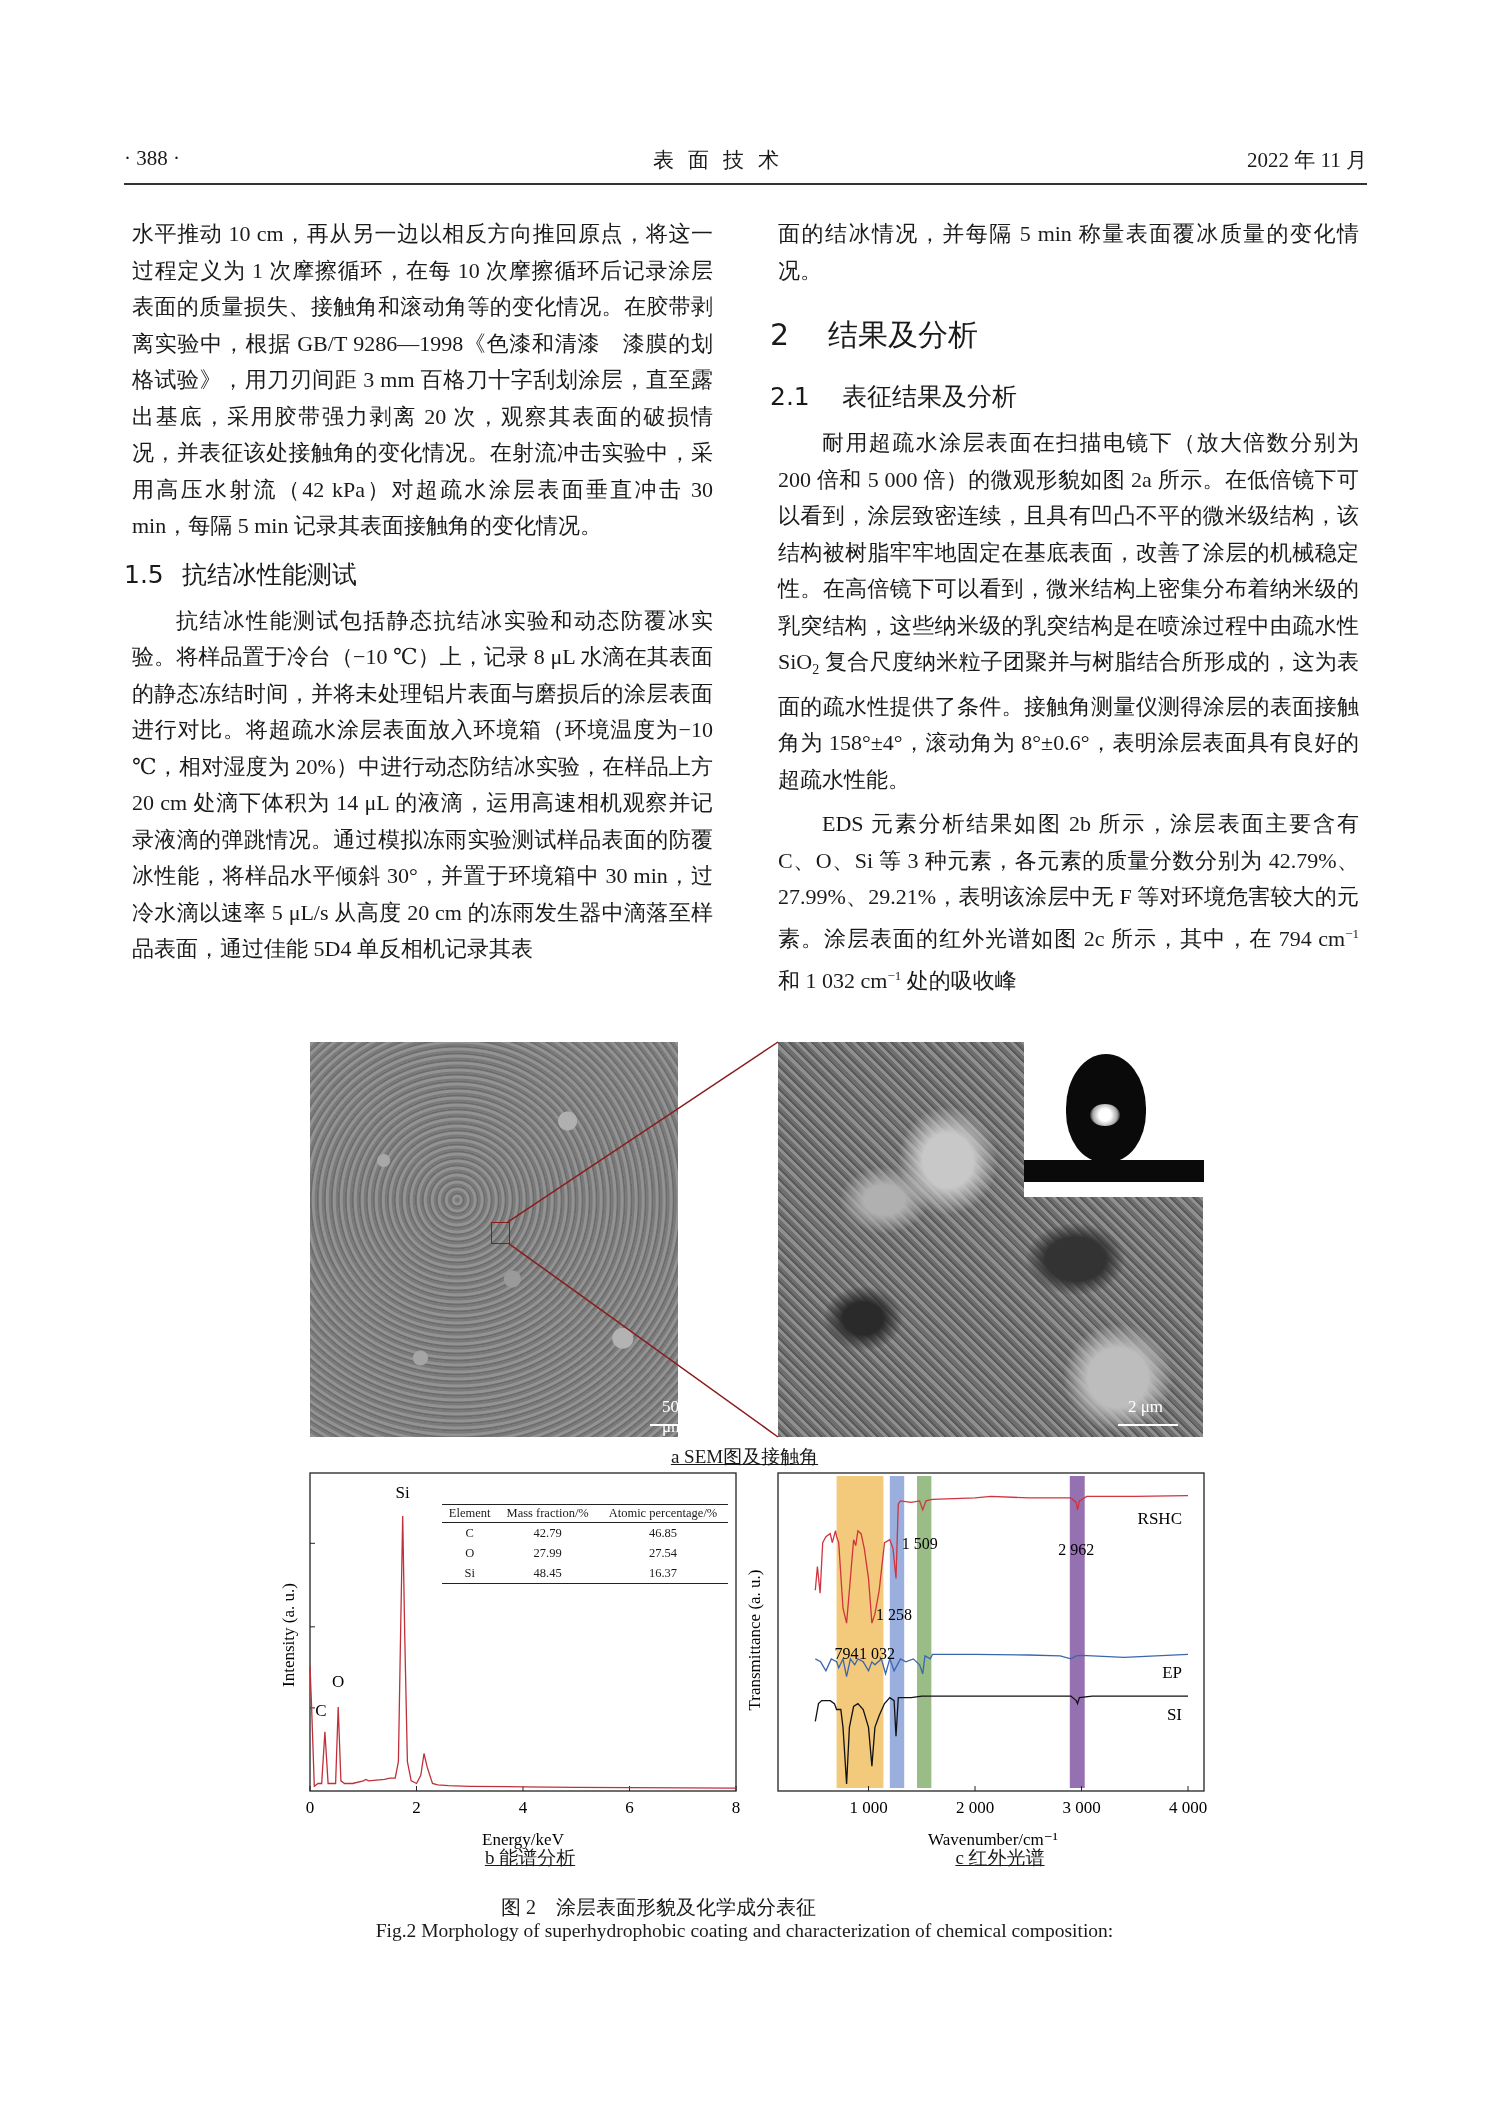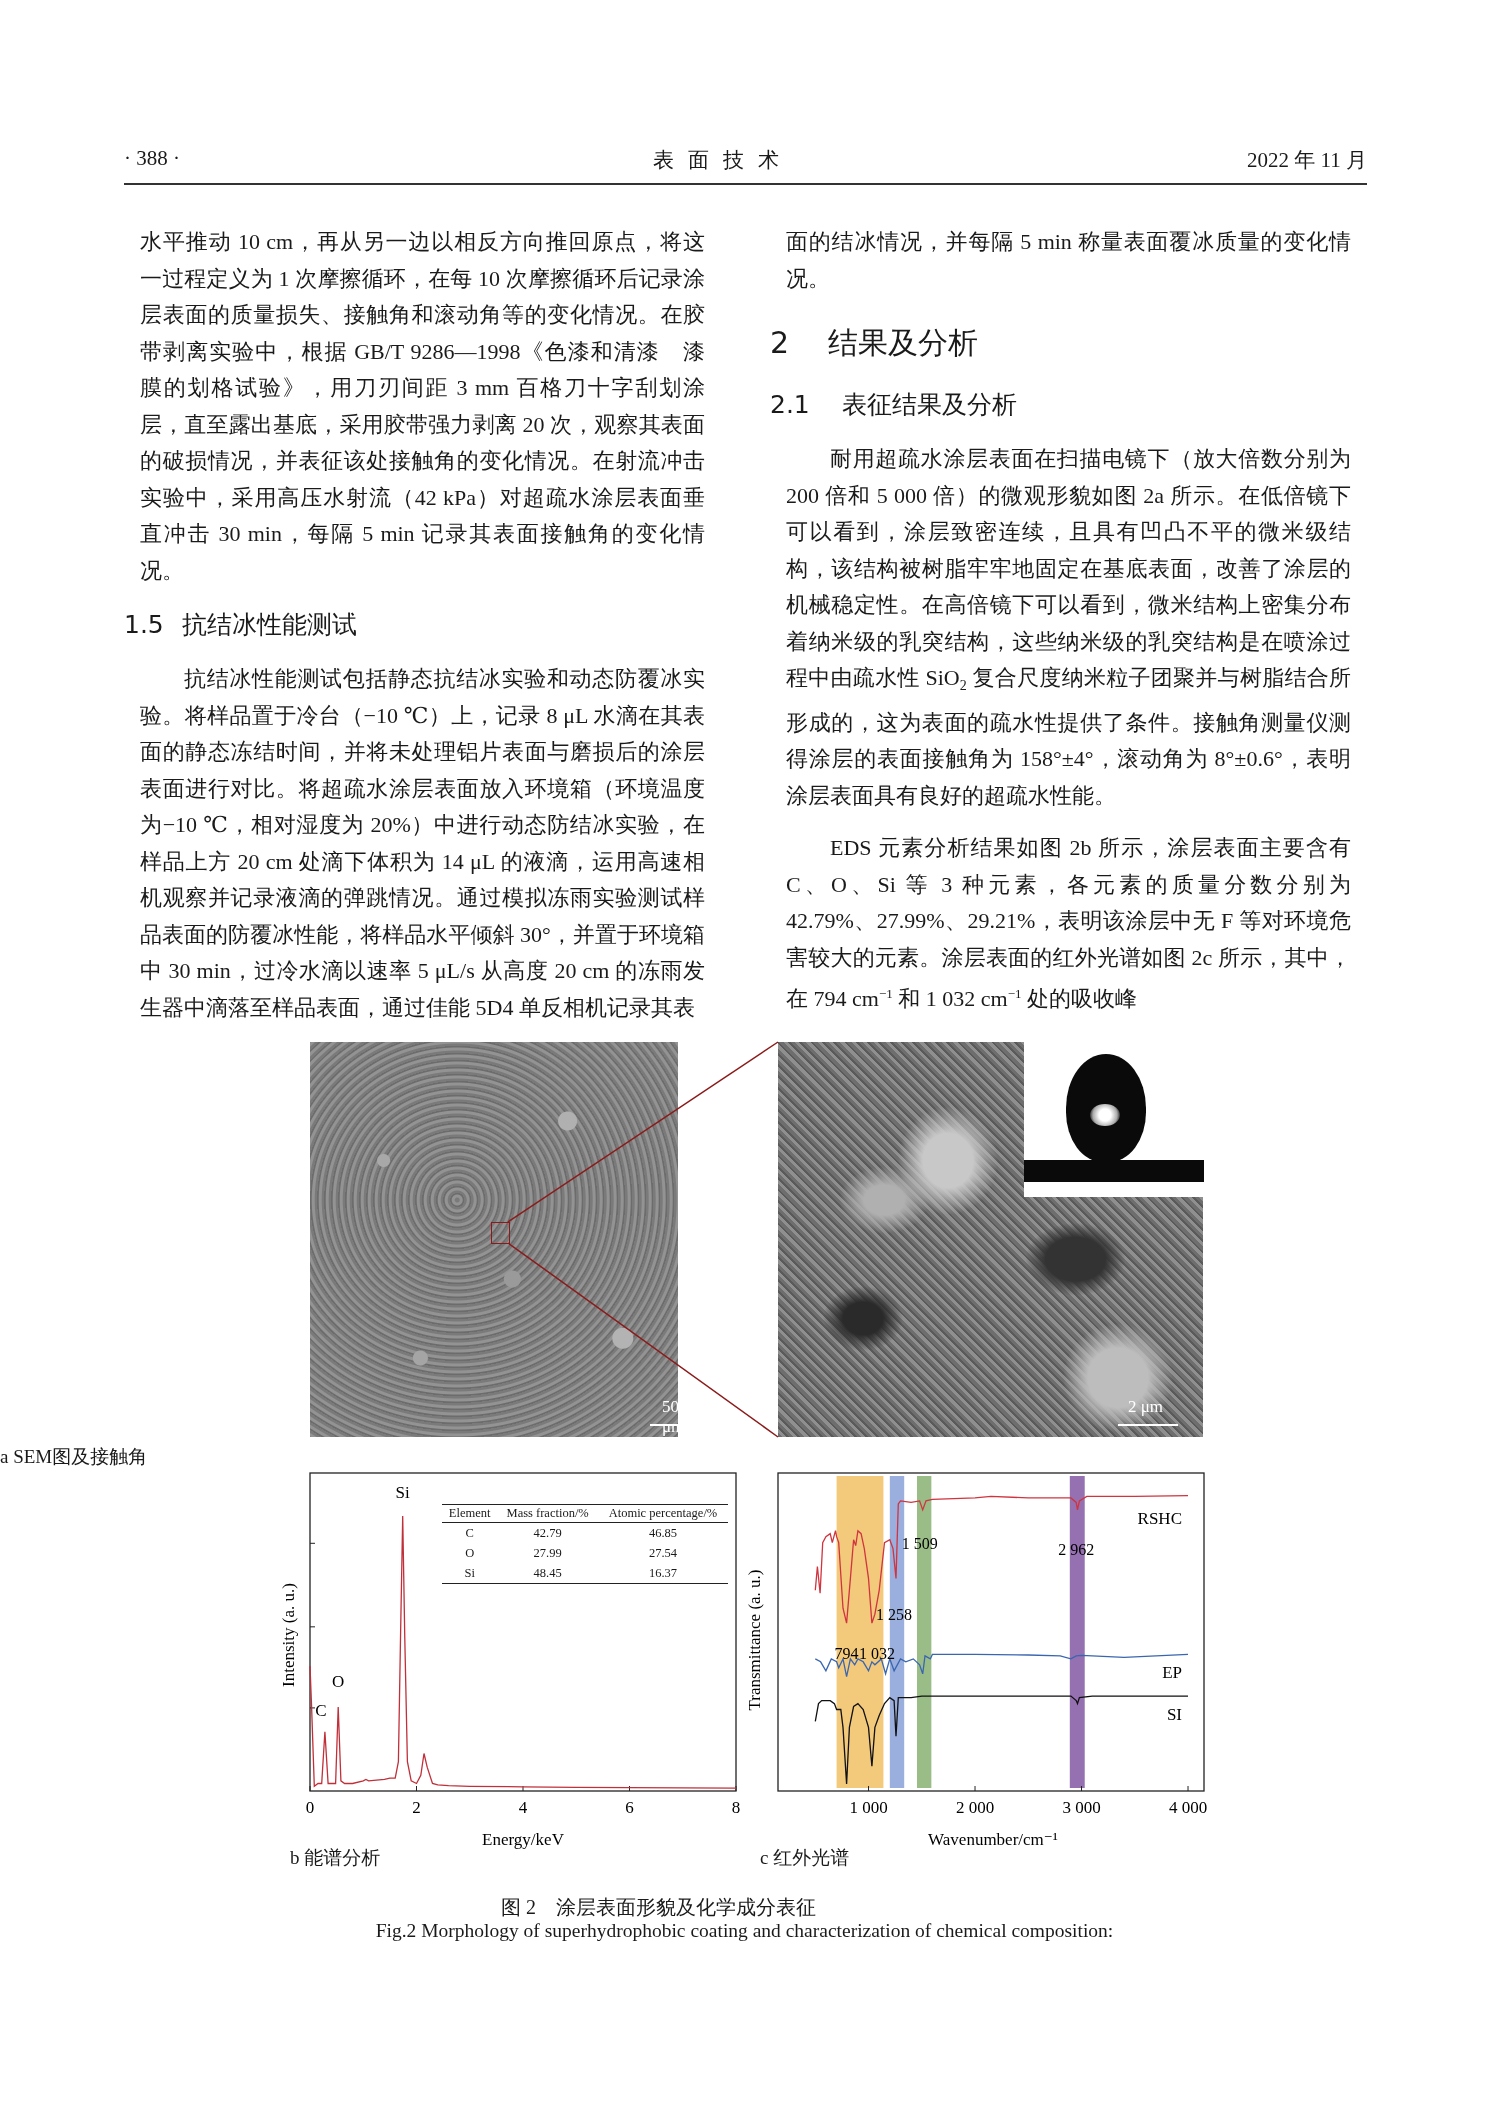--- a/index.html
+++ b/index.html
@@ -6,21 +6,21 @@
   body { width:1489px; height:2106px; position:relative; overflow:hidden;
          font-family:"Liberation Serif","DejaVu Serif",serif; color:#1a1a1a; }
   .hdr { position:absolute; top:146px; font-size:21px; }
   .hdr-left { left:124px; }
   .hdr-center { left:0; width:1446px; text-align:center; letter-spacing:14px; }
   .hdr-right { right:122px;text-align:right; }
   .hdr-rule { position:absolute; left:124px; right:122px; top:183px; height:2px; background:#333; }
   .col { position:absolute; top:208px; width:597px; font-size:22px; line-height:36.5px; text-align:justify; }
   .col-left { left:124px; }
   .col-right { left:770px; }
-  .col p { margin:16px; }
+  .col p { margin:8px; }
   .indent { text-indent:2em; }
   .h1 { font-family:"DejaVu Sans","Liberation Sans",sans-serif; font-size:30px; margin:26px 0 22px 0; line-height:40px; }
   .h2 { font-family:"DejaVu Sans","Liberation Sans",sans-serif; font-size:25px; margin:10px 0 8px 0; line-height:40px; }
   .h-num { display:inline-block; min-width:58px; }
   sub { font-size:14px; }
   sup { font-size:13px; }
 
   
   .sem { position:absolute; background:#7d7d7d; overflow:hidden; }
   .sem-left { left:310px; top:1042px; width:368px; height:395px;
@@ -42,21 +42,21 @@
       repeating-linear-gradient(45deg, #6e6e6e 0 3px, #8f8f8f 3px 6px, #5a5a5a 6px 8px),
       #7a7a7a; }
   .inset { position:absolute; left:1024px; top:1042px; width:180px; height:155px; background:#fff; overflow:hidden; }
   .drop { position:absolute; left:42px; top:12px; width:80px; height:108px; border-radius:50% 50% 46% 46%; background:#0a0a0a; }
   .drop-glint { position:absolute; left:24px; top:50px; width:30px; height:22px; border-radius:50%; background:radial-gradient(circle,#fff 0 6px,#aaa 12px,#0a0a0a 16px); }
   .substrate { position:absolute; left:0; top:118px; width:180px; height:22px; background:#0a0a0a; }
   .scalebar-label { position:absolute; color:#fff; font-size:17px; }
   .scalebar-line { position:absolute; height:2px; background:#fff; }
   .zoom-box { position:absolute; left:491px; top:1222px; width:17px; height:20px; border:1.5px solid #8b1a1a; }
   .zoom-lines { position:absolute; left:0; top:0; pointer-events:none; }
-  .cap { position:absolute; font-size:19px; text-align:left; }
+  .cap { position:absolute; font-size:19px; text-align:center;text-decoration:underline; }
   .fig-caption-cn { position:absolute; top:1894px; left:0; width:1317px; text-align:center; font-size:20px; }
   .fig-caption-en { position:absolute; top:1920px; left:0; width:1489px; text-align:center; font-size:19.5px; line-height:22px; }
   .chart { position:absolute; }
   .chart text { font-family:"Liberation Serif","DejaVu Serif",serif; }
   .eds-table { position:absolute; left:442px; top:1504px; width:286px; font-size:12.5px; border-collapse:collapse; }
   .eds-table th { font-weight:normal; padding:2px 4px; border-top:1.2px solid #222; border-bottom:1.2px solid #222; line-height:13px; }
   .eds-table td { text-align:center; padding:0 4px; line-height:20px; }
   .eds-table tr:last-child td { border-bottom:1.2px solid #222; }
 </style>
 </head>

